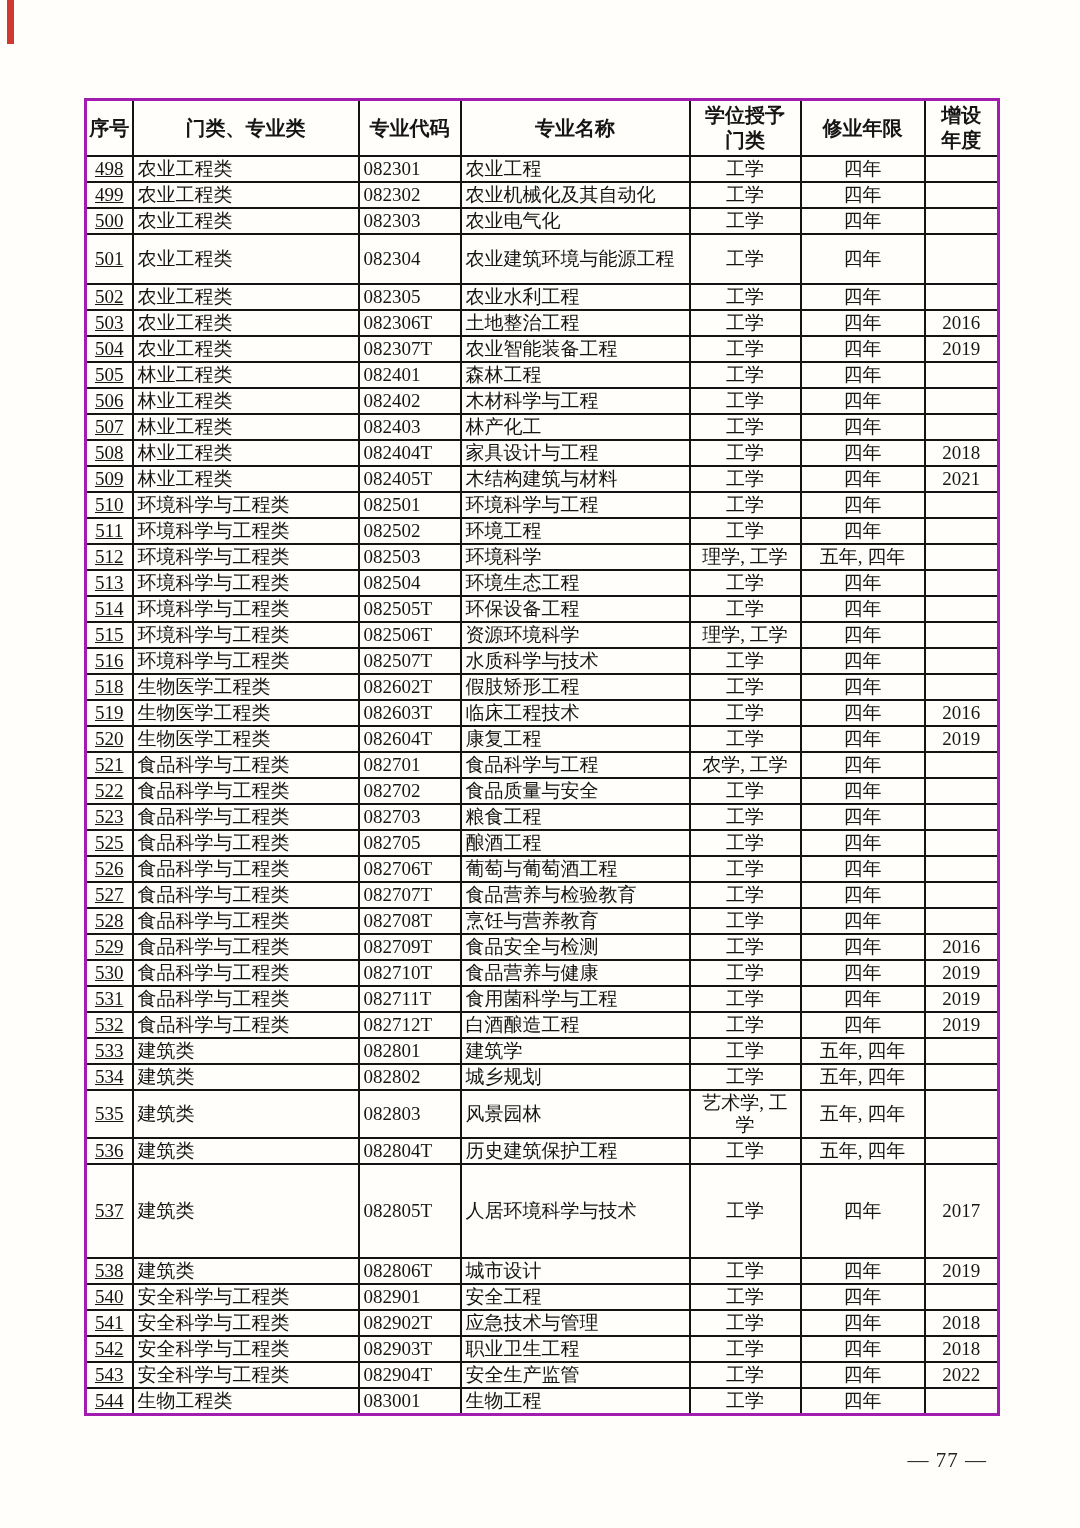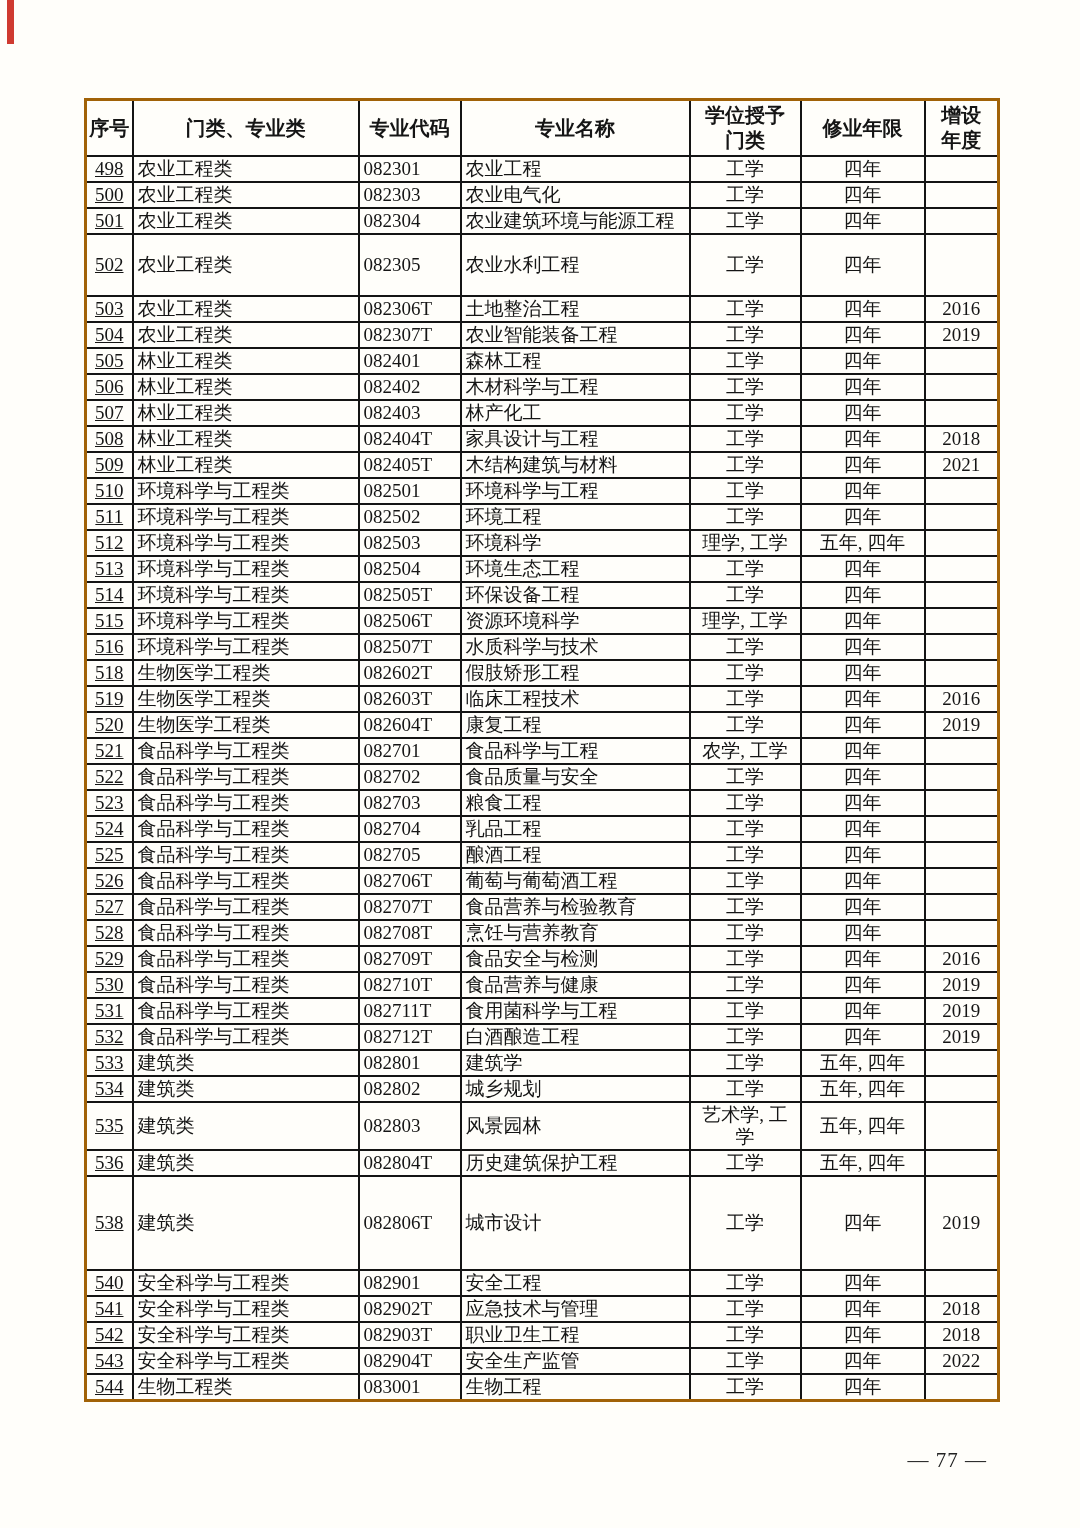--- a/index.html
+++ b/index.html
@@ -23,21 +23,21 @@
     height: 44px;
     background: #cf3a30;
   }
   table.catalog {
     position: absolute;
     left: 84px;
     top: 98px;
     width: 913px;
     border-collapse: collapse;
     table-layout: fixed;
-    border: 3px solid #a16207;
+    border: 3px solid #a21caf;
   }
   table.catalog th, table.catalog td {
     border: 2px solid #141414;
     overflow: hidden;
   }
   table.catalog th {
     font-family: "Liberation Sans", "DejaVu Sans", sans-serif;
     font-weight: 600;
     font-size: 20px;
     line-height: 1.25;
@@ -48,21 +48,21 @@
     vertical-align: middle;
   }
   table.catalog td {
     font-size: 19px;
     line-height: 22px;
     padding: 1px 4px;
     vertical-align: middle;
     white-space: normal;
   }
   tbody tr { height: 25px; }
-  tbody tr:nth-child(4)  { height: 62px; }  
+  tbody tr:nth-child(4)  { height: 50px; }  
   tbody tr:nth-child(38) { height: 94px; }  
   td.c0 { text-align: center; text-decoration: underline; }
   td.c1, td.c2, td.c3 { text-align: left; padding-left: 6px; }
   td.c4, td.c5, td.c6 { text-align: center; }
   .page-number {
     position: absolute;
     top: 1448px;
     left: 850px;
     width: 137px;
     text-align: right;
@@ -103,20 +103,29 @@
       <tr>
         <td class="c0">498</td>
         <td class="c1">农业工程类</td>
         <td class="c2">082301</td>
         <td class="c3">农业工程</td>
         <td class="c4">工学</td>
         <td class="c5">四年</td>
         <td class="c6"></td>
       </tr>
       <tr>
+        <td class="c0">499</td>
+        <td class="c1">农业工程类</td>
+        <td class="c2">082302</td>
+        <td class="c3">农业机械化及其自动化</td>
+        <td class="c4">工学</td>
+        <td class="c5">四年</td>
+        <td class="c6"></td>
+      </tr>
+      <tr>
         <td class="c0">500</td>
         <td class="c1">农业工程类</td>
         <td class="c2">082303</td>
         <td class="c3">农业电气化</td>
         <td class="c4">工学</td>
         <td class="c5">四年</td>
         <td class="c6"></td>
       </tr>
       <tr>
         <td class="c0">501</td>
@@ -305,29 +314,20 @@
         <td class="c3">食品质量与安全</td>
         <td class="c4">工学</td>
         <td class="c5">四年</td>
         <td class="c6"></td>
       </tr>
       <tr>
         <td class="c0">523</td>
         <td class="c1">食品科学与工程类</td>
         <td class="c2">082703</td>
         <td class="c3">粮食工程</td>
-        <td class="c4">工学</td>
-        <td class="c5">四年</td>
-        <td class="c6"></td>
-      </tr>
-      <tr>
-        <td class="c0">524</td>
-        <td class="c1">食品科学与工程类</td>
-        <td class="c2">082704</td>
-        <td class="c3">乳品工程</td>
         <td class="c4">工学</td>
         <td class="c5">四年</td>
         <td class="c6"></td>
       </tr>
       <tr>
         <td class="c0">525</td>
         <td class="c1">食品科学与工程类</td>
         <td class="c2">082705</td>
         <td class="c3">酿酒工程</td>
         <td class="c4">工学</td>
@@ -427,20 +427,29 @@
       <tr>
         <td class="c0">536</td>
         <td class="c1">建筑类</td>
         <td class="c2">082804T</td>
         <td class="c3">历史建筑保护工程</td>
         <td class="c4">工学</td>
         <td class="c5">五年, 四年</td>
         <td class="c6"></td>
       </tr>
       <tr>
+        <td class="c0">537</td>
+        <td class="c1">建筑类</td>
+        <td class="c2">082805T</td>
+        <td class="c3">人居环境科学与技术</td>
+        <td class="c4">工学</td>
+        <td class="c5">四年</td>
+        <td class="c6">2017</td>
+      </tr>
+      <tr>
         <td class="c0">538</td>
         <td class="c1">建筑类</td>
         <td class="c2">082806T</td>
         <td class="c3">城市设计</td>
         <td class="c4">工学</td>
         <td class="c5">四年</td>
         <td class="c6">2019</td>
       </tr>
       <tr>
         <td class="c0">540</td>

